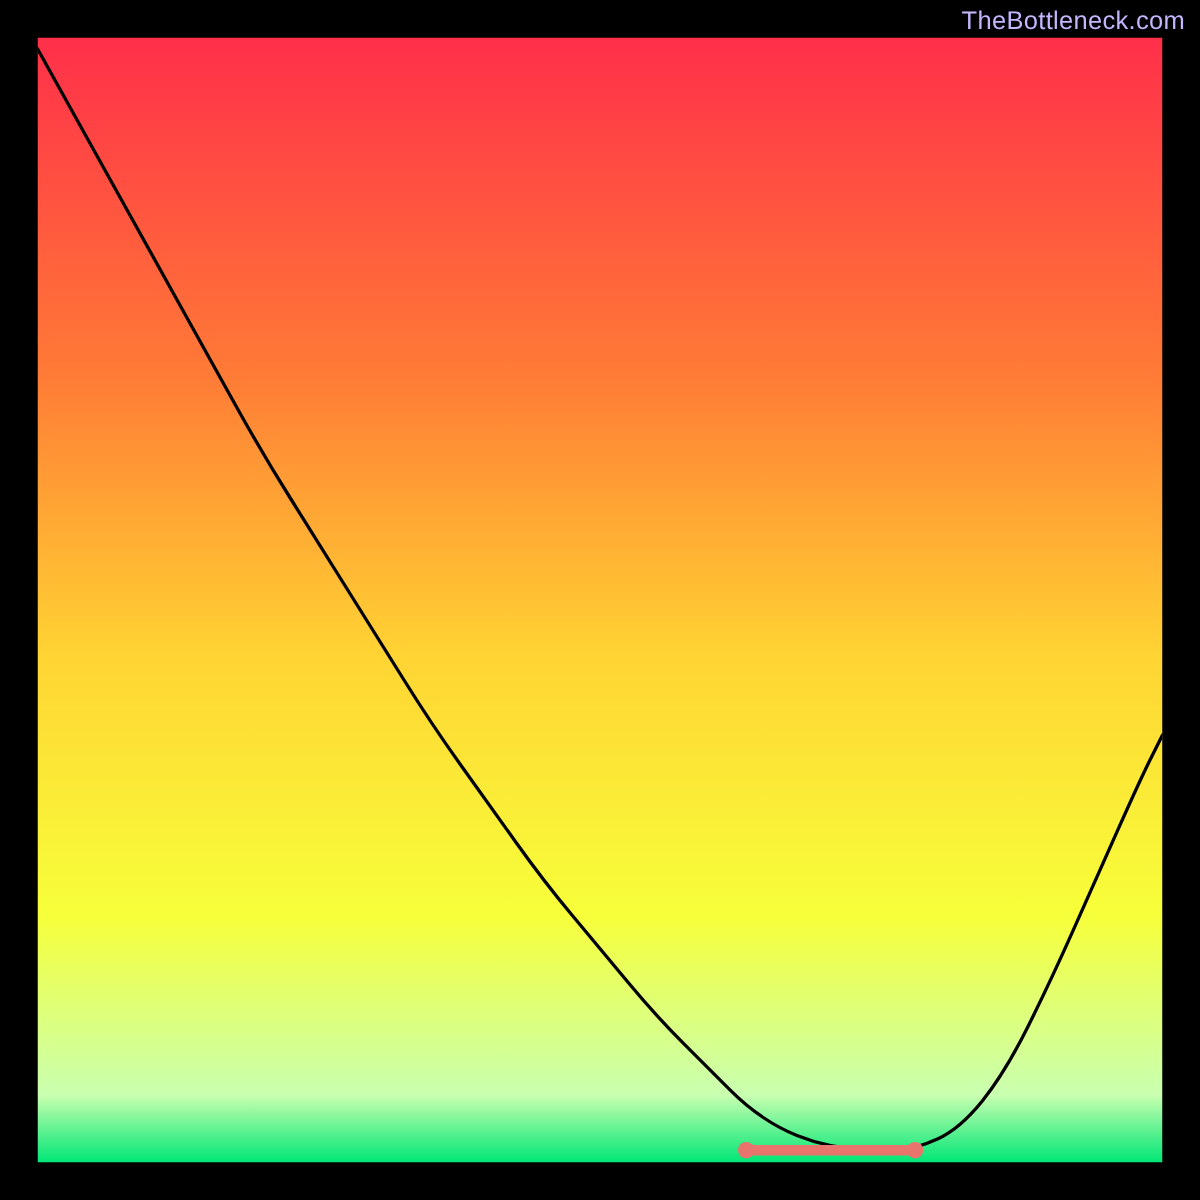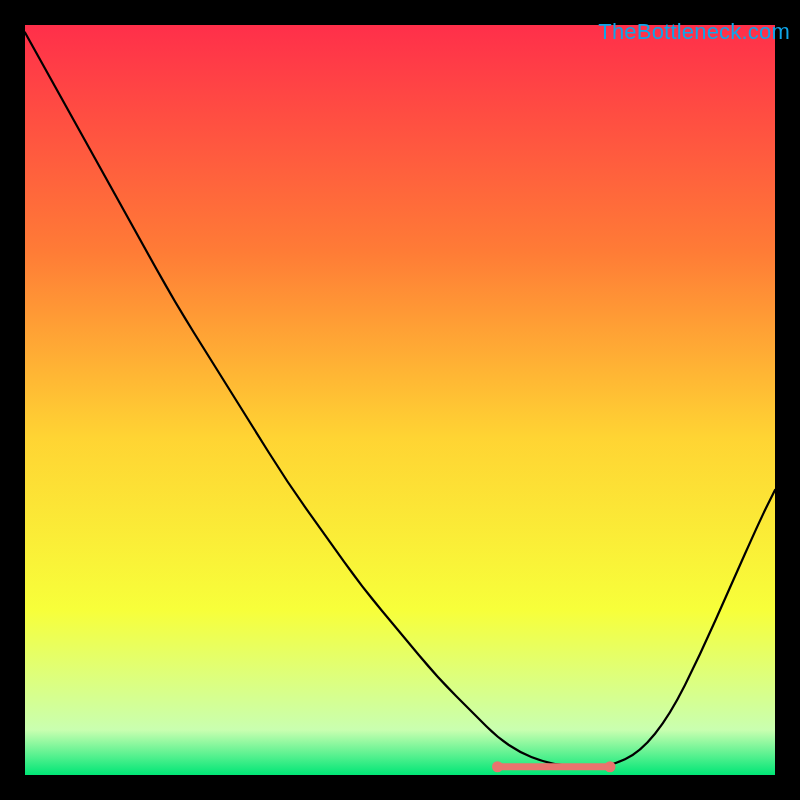--- a/index.html
+++ b/index.html
@@ -12,24 +12,24 @@
     font-family: Arial, Helvetica, sans-serif;
   }
   .frame {
     position: relative;
     width: 800px;
     height: 800px;
     background: #000;
   }
   .watermark {
     position: absolute;
-    top: 19px;
+    top: 4px;
     right: 10px;
-    color: #0ea5e9;
-    font-size: 22px;
+    color: #c4b5fd;
+    font-size: 17px;
     font-weight: 500;
     letter-spacing: 0.2px;
     z-index: 20;
   }
   .plot-wrap {
     position: absolute;
     left: 25px;
     top: 25px;
     width: 750px;
     height: 750px;

